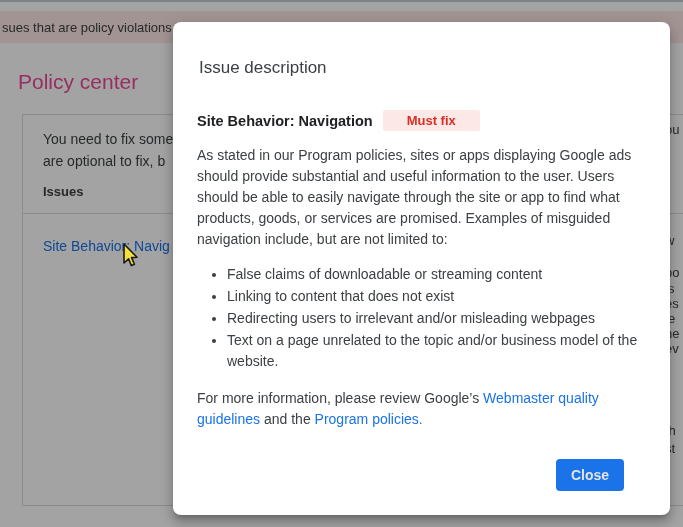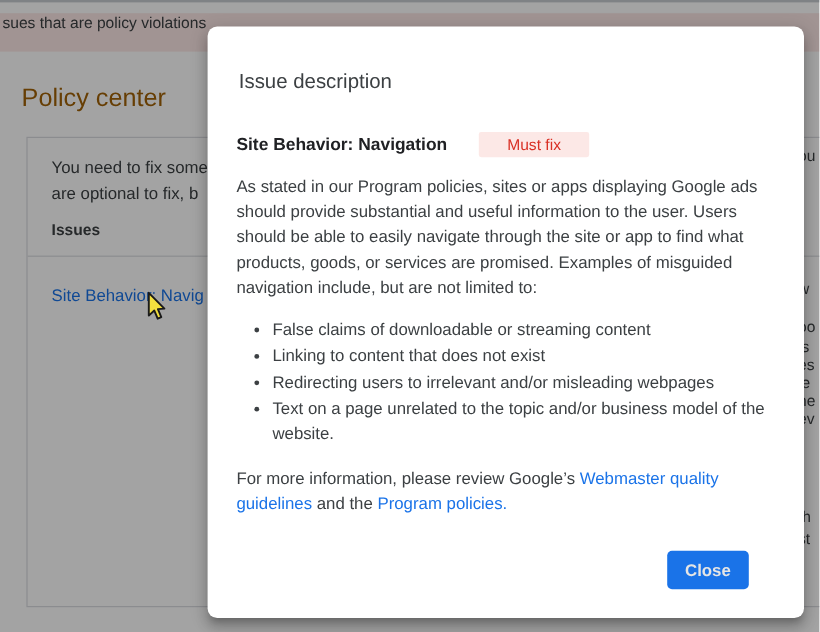--- a/index.html
+++ b/index.html
@@ -5,26 +5,26 @@
   html,body { margin:0; padding:0; }
   body {
     width:683px; height:527px; overflow:hidden; position:relative;
     font-family:"Liberation Sans", sans-serif; background:#fff;
   }
 
   
   .page { position:absolute; inset:0; background:#fff; }
   .topbar { height:9px; background:#fff; border-top:2px solid #c7ccd1; }
   .banner {
-    height:32px; background:#fce8e6; display:flex; 
+    height:32px; background:#fce8e6; display:flex; align-items:center;
     font-size:13px; color:#3c4043; padding-left:2px; white-space:nowrap; overflow:hidden;
   }
   .page-title {
     position:absolute; left:18px; top:70px;
-    font-size:21px; color:#a16207; white-space:nowrap;
+    font-size:21px; color:#ec4899; white-space:nowrap;
   }
   .card {
     position:absolute; left:22px; top:114px; width:680px; height:392px;
     background:#fff; border:1px solid #dadce0; box-sizing:border-box;
   }
   .card-intro {
     padding:13px 0 0 20px; font-size:14px; line-height:22px; color:#3c4043; white-space:nowrap;
   }
   .issues-label {
     padding:12px 0 0 20px; font-size:13px; font-weight:bold; color:#3c4043;
@@ -47,21 +47,21 @@
     background:#fff; border-radius:8px; box-sizing:border-box;
     padding:34px 24px 24px 24px; display:flex; flex-direction:column;
     box-shadow:0 8px 10px 1px rgba(0,0,0,.14), 0 3px 14px 2px rgba(0,0,0,.12), 0 5px 5px -3px rgba(0,0,0,.2);
   }
   .modal-title { font-size:17px; font-weight:400; color:#3c4043; margin:2px; }
   .issue-heading {
     margin-top:30px; font-size:14.5px; font-weight:bold; color:#202124;
     display:flex; align-items:center;
   }
   .badge {
-    margin-left:26px; font-size:13px; font-weight:400; color:#d93025;
+    margin-left:10px; font-size:13px; font-weight:700; color:#d93025;
     background:#fce8e6; padding:3px 24px; border-radius:2px;
   }
   .modal-body { font-size:14px; line-height:21px; color:#3c4043; }
   .modal-desc { margin-top:14px; }
   .modal-bullets { margin:14px 0 0 0; padding-left:30px; }
   .modal-bullets li { margin:1px 0; }
   .modal-footer-text { margin-top:16px; }
   .link { color:#1a73e8; text-decoration:none; cursor:pointer; }
   .button-row { margin-top:auto; display:flex; justify-content:flex-end; padding-right:22px; }
   .close-btn {

